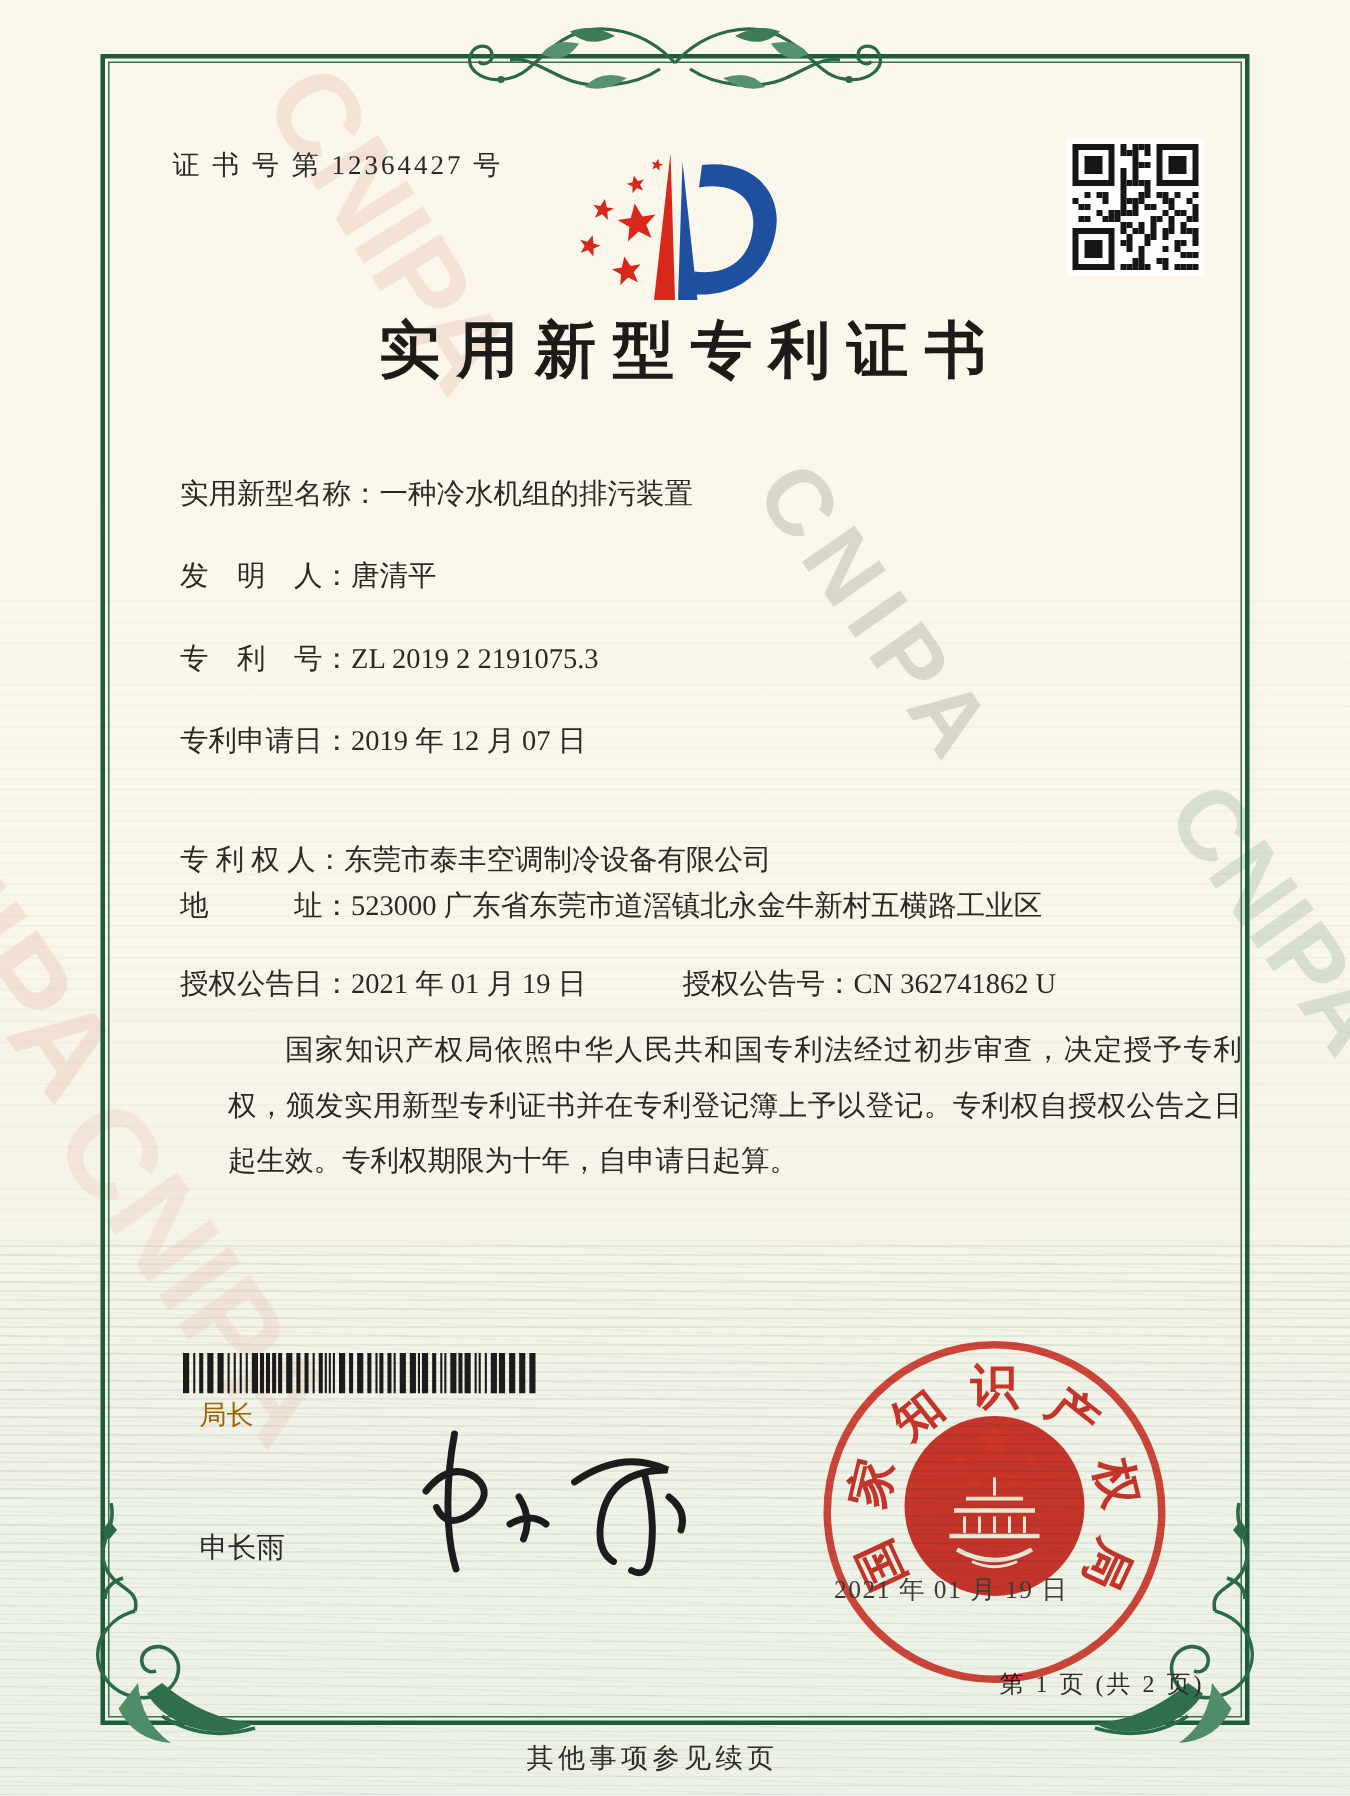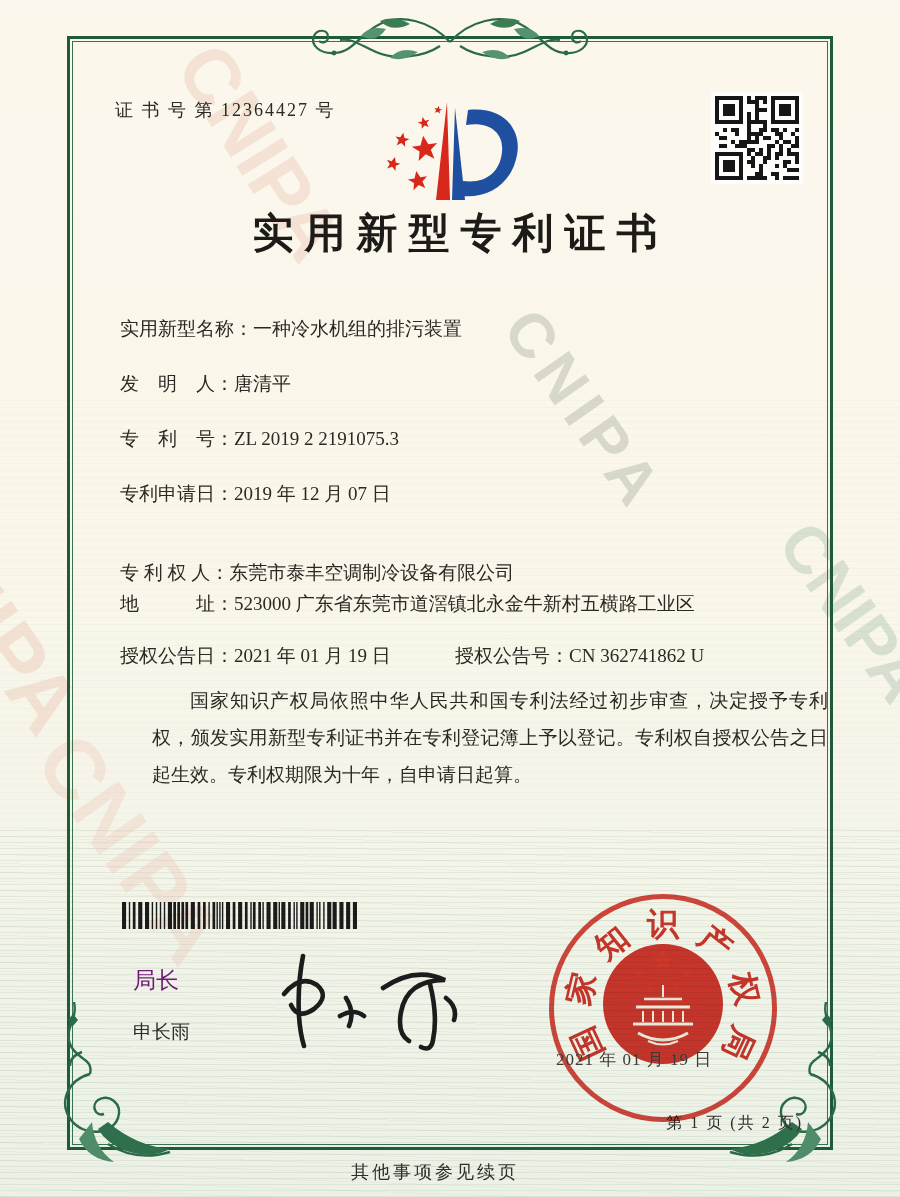--- a/index.html
+++ b/index.html
@@ -33,21 +33,21 @@
   .logo{left:348px;top:88px;}
   .qr{left:711px;top:92px;width:92px;height:92px;background:#fdfdfb;padding:0;}
   .title{left:67px;top:206px;width:766px;text-align:center;font-size:41px;font-weight:bold;
          letter-spacing:11px;padding-left:21px;box-sizing:border-box;color:#1d1b18;}
   .fieldrow{left:120px;font-size:19px;white-space:nowrap;color:#2b2923;}
   .fieldrow .lab{color:#2b2923;}
   .grant-no{left:455px;}
   .paras{left:118px;top:682px;width:676px;font-size:19px;line-height:37px;text-align:justify;color:#2b2923;margin-left:34px;}
   .paras p{margin:0;text-indent:2em;}
   .barcode{left:122px;top:902px;}
-  .director-title{left:133px;top:965px;font-size:23px;font-family:"Liberation Sans","DejaVu Sans",sans-serif;color:#701a75;}
+  .director-title{left:133px;top:931px;font-size:18px;font-family:"Liberation Sans","DejaVu Sans",sans-serif;color:#a16207;}
   .director-name{left:133px;top:1019px;font-size:19px;font-family:Liberation Serif, serif;color:#2b2b2b;}
   .signature{left:248px;top:942px;z-index:6;}
   
   .seal{left:549px;top:894px;width:218px;height:218px;border:5px solid rgba(211,38,28,0.92);
         border-radius:50%;z-index:6;opacity:0.92;mix-blend-mode:multiply;}
   .seal-ring{position:absolute;inset:0;}
   .seal-ring span{font-size:32px;font-weight:bold;color:#d0261c;font-family:"Liberation Serif",serif;}
   .emblem{position:absolute;left:34px;top:30px;}
   .seal-date{left:556px;top:1048px;font-size:17px;letter-spacing:1px;color:#3c3a38;z-index:8;}
   .footer-page{left:67px;top:1113px;width:736px;text-align:right;font-size:16px;letter-spacing:2px;color:#2f2d2a;}

